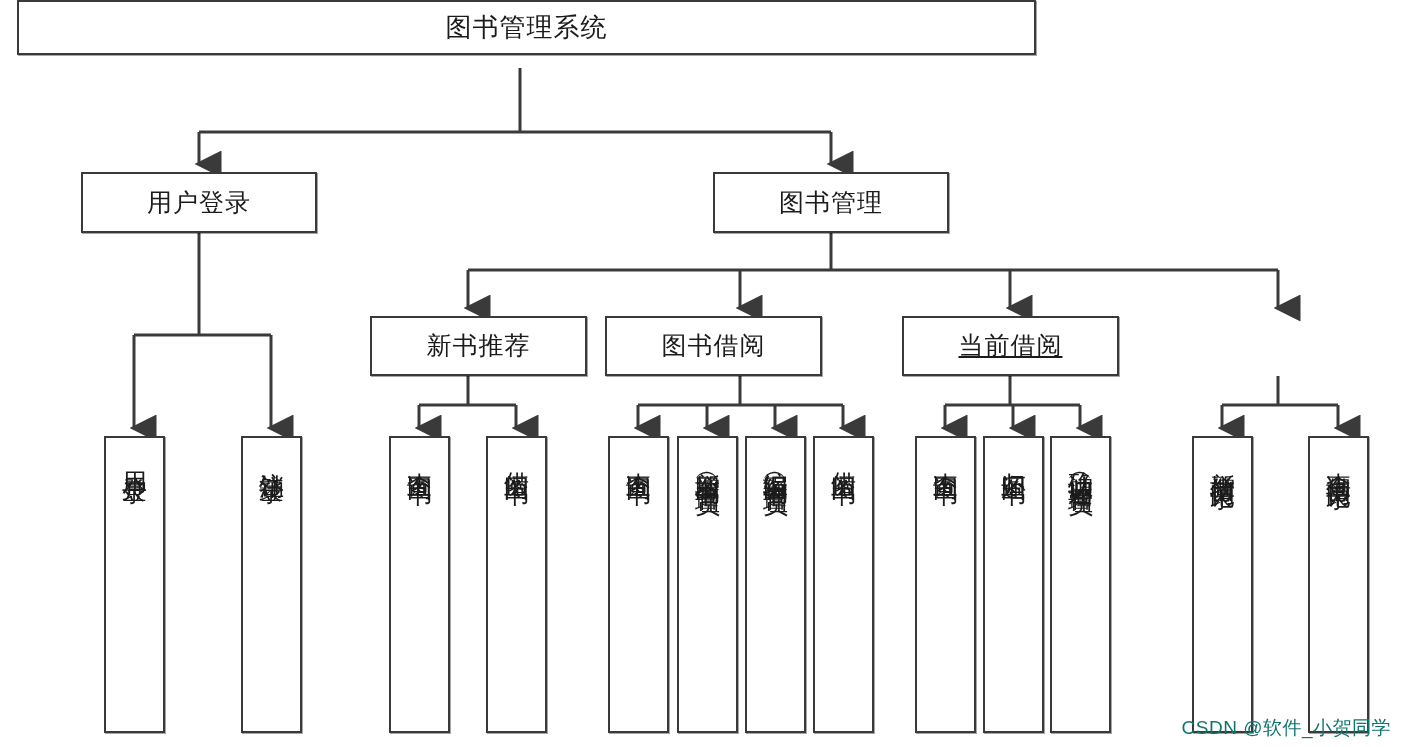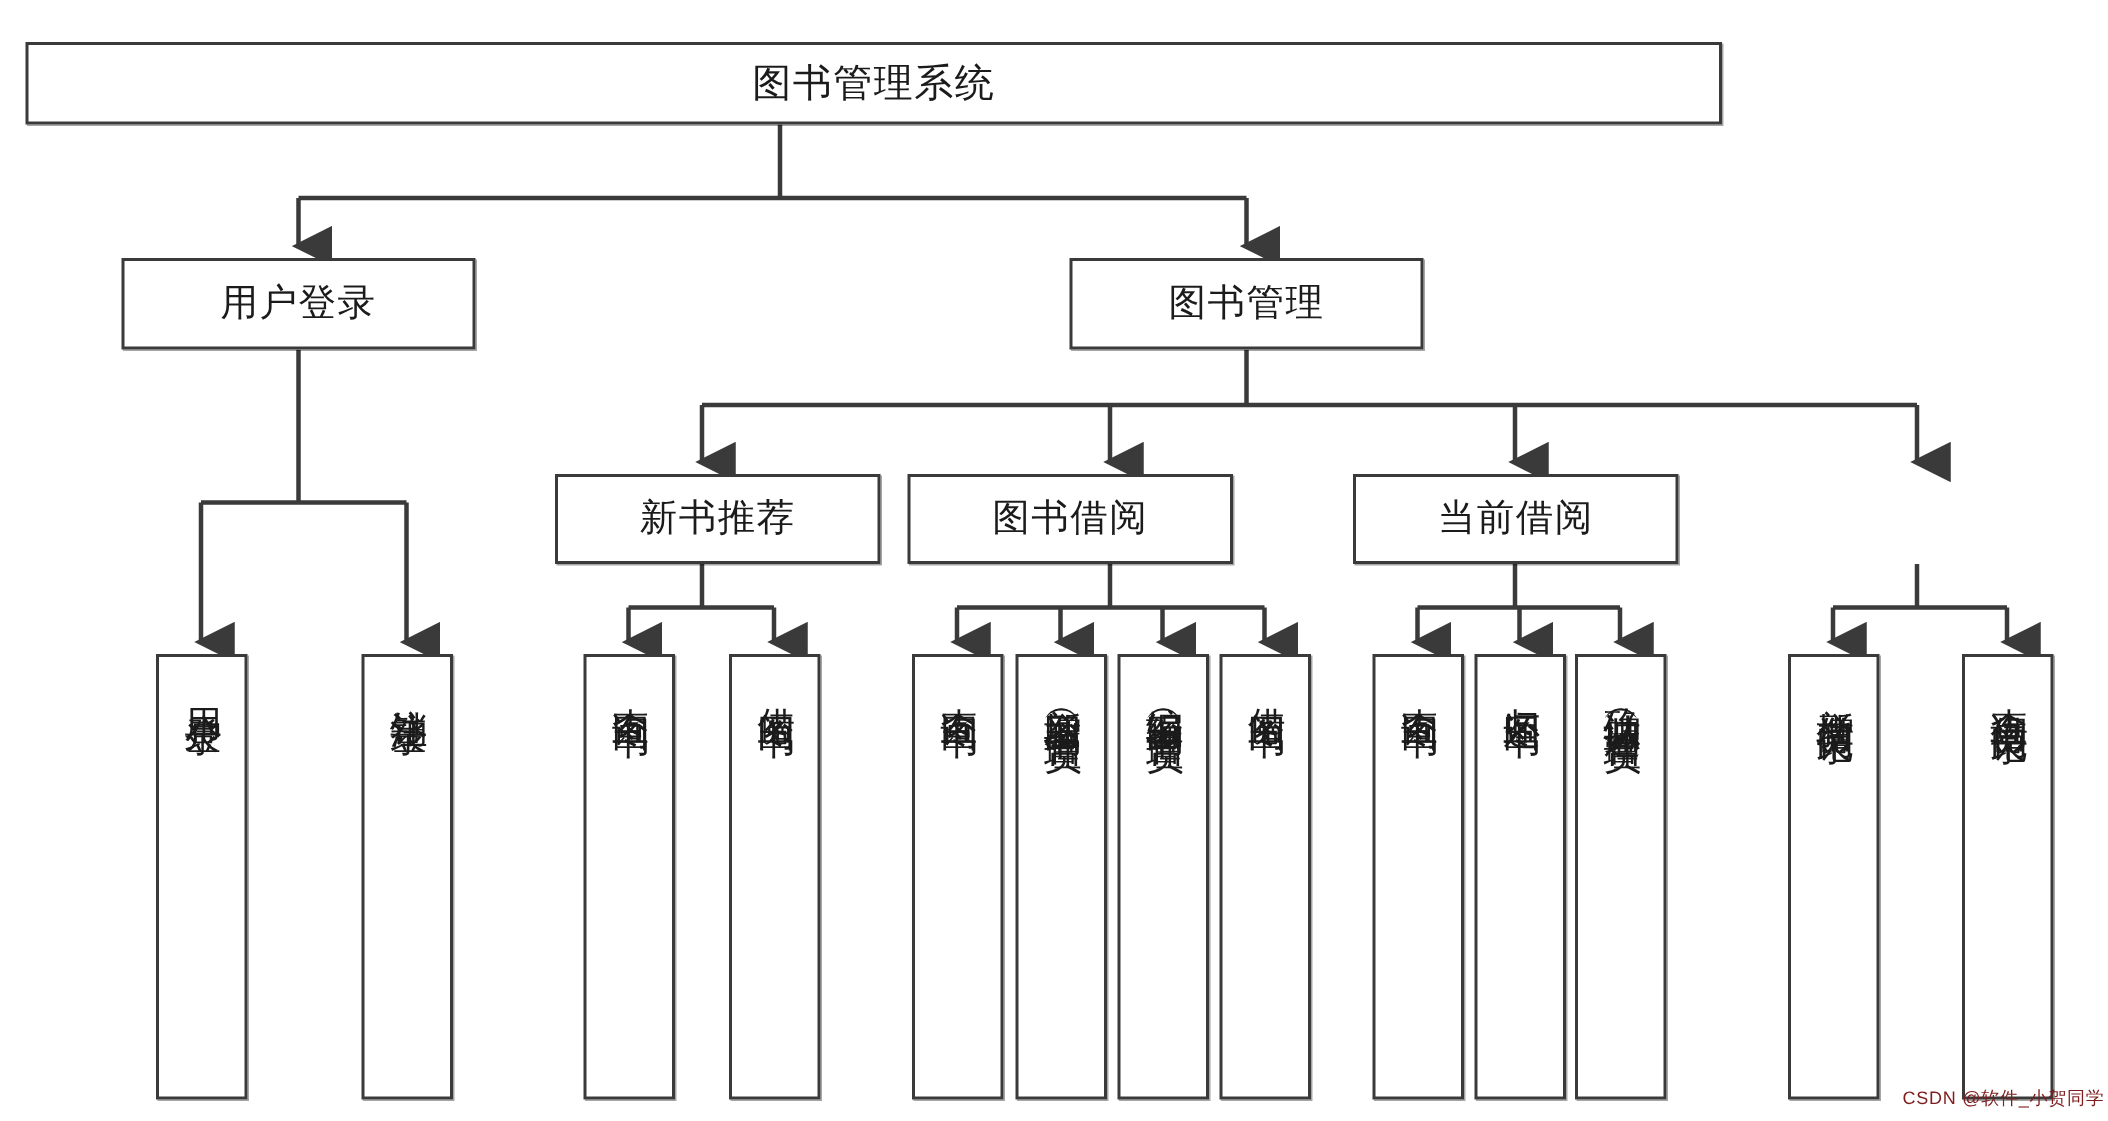--- a/index.html
+++ b/index.html
@@ -55,24 +55,24 @@
     text-orientation: upright;
     font-size: 25px;
     letter-spacing: 3px;
     line-height: 1;
   }
   .node.root .node-label {
     font-size: 26px;
   }
   #watermark {
     position: absolute;
-    right: 2px;
+    right: 14px;
     bottom: 6px;
-    font-size: 12px;
-    color: #7f1d1d;
+    font-size: 19px;
+    color: #0f766e;
     letter-spacing: 0.5px;
     white-space: nowrap;
   }
 </style>
 </head>
 <body>
 
 <div id="diagram-root">
 
   <svg id="connectors" viewBox="0 0 1405 747" xmlns="http://www.w3.org/2000/svg">
@@ -118,38 +118,38 @@
       <path d="M 1013 405 L 1013 428" marker-end="url(#arrow)"></path>
       <path d="M 1080 405 L 1080 428" marker-end="url(#arrow)"></path>
 
       <path d="M 1278 376 L 1278 405"></path>
       <path d="M 1222 405 L 1338 405"></path>
       <path d="M 1222 405 L 1222 428" marker-end="url(#arrow)"></path>
       <path d="M 1338 405 L 1338 428" marker-end="url(#arrow)"></path>
     </g>
   </svg>
 
-  <div class="node horizontal root" style="left:17px; top:28px; width:1131px; height:55px;">
+  <div class="node horizontal root" style="left:17px; top:0; width:1019px; height:55px;">
     <span class="node-label">图书管理系统</span>
   </div>
 
   <div class="node horizontal" style="left:81px; top:172px; width:236px; height:61px;">
     <span class="node-label">用户登录</span>
   </div>
   <div class="node horizontal" style="left:713px; top:172px; width:236px; height:61px;">
     <span class="node-label">图书管理</span>
   </div>
 
   <div class="node horizontal" style="left:370px; top:316px; width:217px; height:60px;">
     <span class="node-label">新书推荐</span>
   </div>
   <div class="node horizontal" style="left:605px; top:316px; width:217px; height:60px;">
     <span class="node-label">图书借阅</span>
   </div>
-  <div class="node horizontal" style="left:902px; top:316px; width:217px; height:60px;">
+  <div class="node horizontal" style="left:902px; top:316px; width:217px; height:60px;text-decoration:underline;">
     <span class="node-label">当前借阅</span>
   </div>
 
   <div class="node vertical" style="left:104px; top:436px; width:61px; height:297px;">
     <span class="node-label">用户登录</span>
   </div>
   <div class="node vertical" style="left:241px; top:436px; width:61px; height:297px;">
     <span class="node-label">注销登录</span>
   </div>
 

